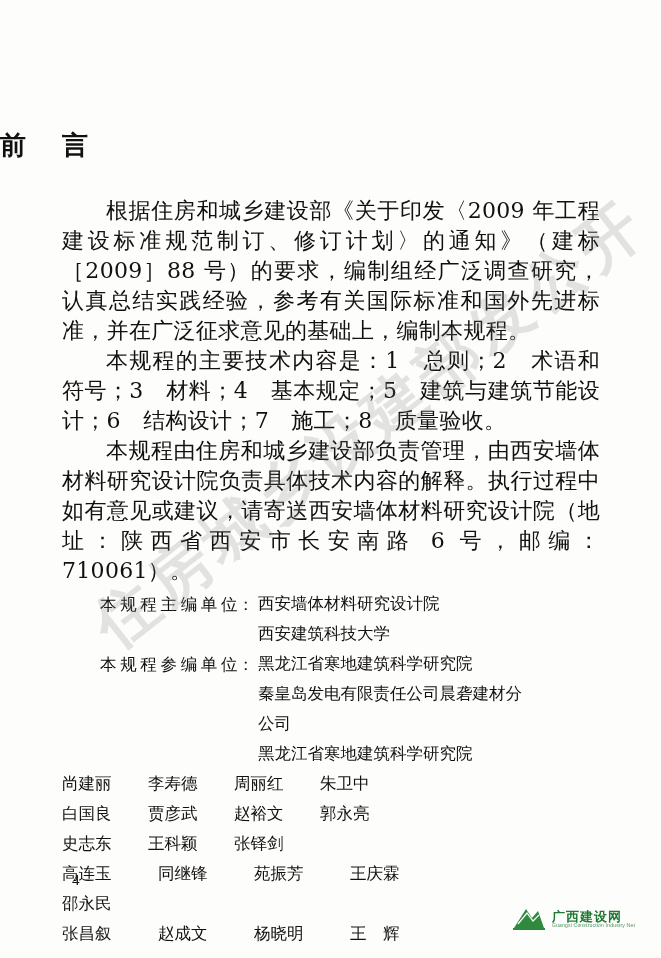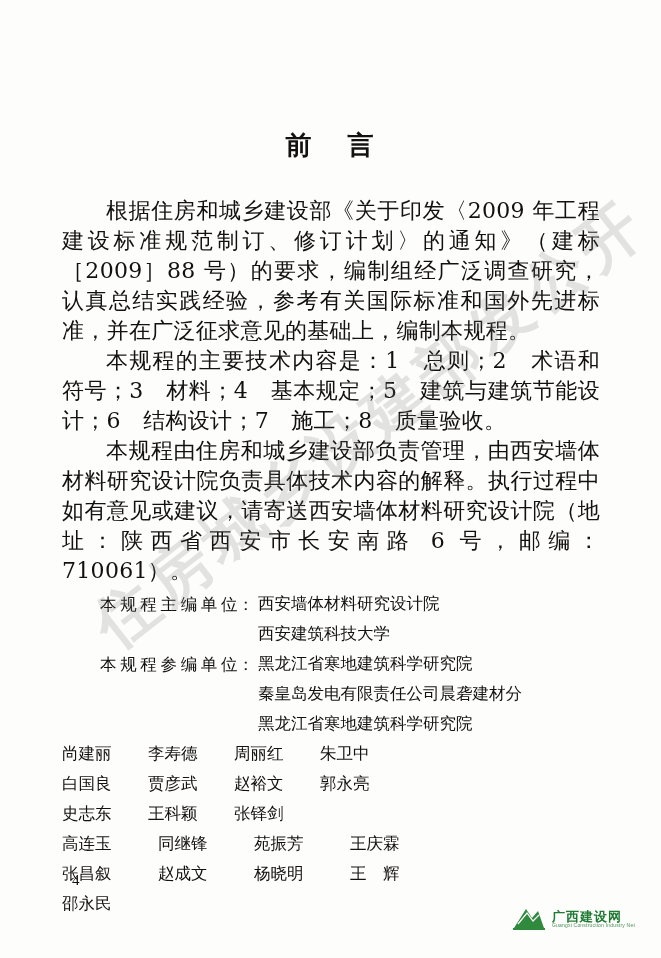--- a/index.html
+++ b/index.html
@@ -37,21 +37,20 @@
     transform-origin: left top;
     font-weight: 600;
   }
   .wm1 { left: 46px; top: 480px; }
 
   .title {
     position: absolute;
     left: 0;
     right: 0;
     top: 128px;
-    text-align: center;
     font-size: 26px;
     letter-spacing: 2px;
     font-weight: 700;
   }
   .title .gap { display: inline-block; width: 34px; }
 
   .body {
     position: absolute;
     left: 62px;
     top: 196px;
@@ -189,20 +188,21 @@
           <span>规</span>
           <span>程</span>
           <span>参</span>
           <span>编</span>
           <span>单</span>
           <span>位：</span>
         </div>
         <div class="credit-values">
           <span class="vline">黑龙江省寒地建筑科学研究院</span>
           <span class="vline">秦皇岛发电有限责任公司晨砻建材分</span>
+          <span class="vline">公司</span>
           <span class="vline">黑龙江省寒地建筑科学研究院</span>
         </div>
       </div>
 
       <div class="credit-row">
         <div class="credit-values">
           <span class="vline names">
             <span>尚建丽</span><span>李寿德</span><span>周丽红</span><span class="last">朱卫中</span>
           </span>
           <span class="vline names">
@@ -213,24 +213,24 @@
           </span>
         </div>
       </div>
 
       <div class="credit-row">
         <div class="credit-values">
           <span class="vline names wide">
             <span>高连玉</span><span>同继锋</span><span>苑振芳</span><span class="last">王庆霖</span>
           </span>
           <span class="vline names wide">
+            <span class="last">邵永民</span>
+          </span>
+          <span class="vline names wide">
             <span>张昌叙</span><span>赵成文</span><span>杨晓明</span><span class="last">王　辉</span>
-          </span>
-          <span class="vline names wide">
-            <span class="last">邵永民</span>
           </span>
         </div>
       </div>
 
     </div>
   </div>
 
   <div class="pagenum">4</div>
 
   <div class="logo">

